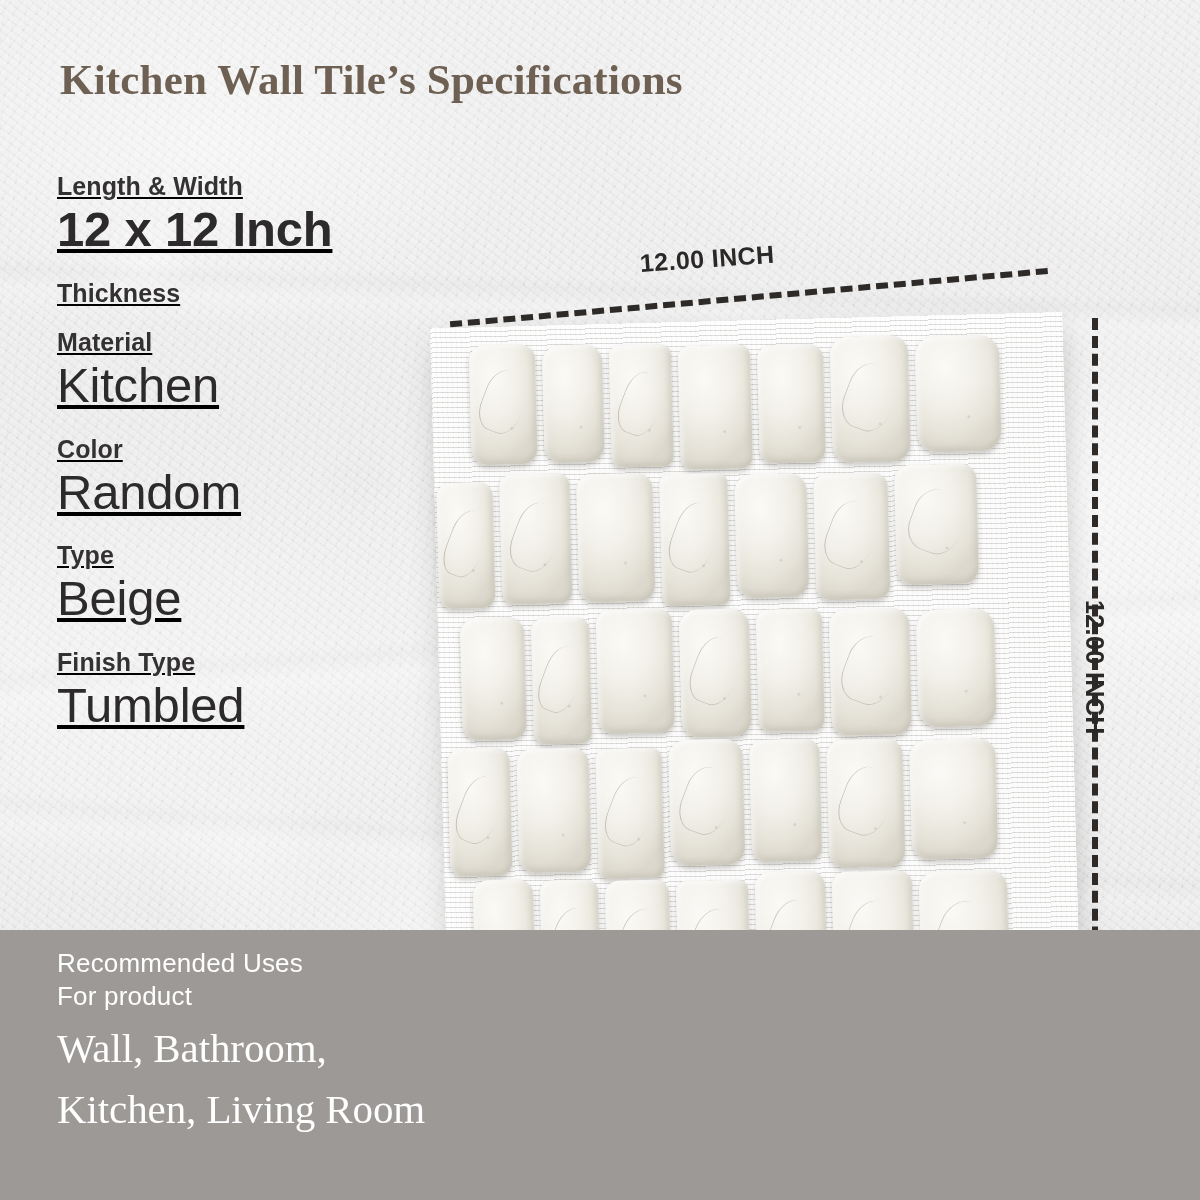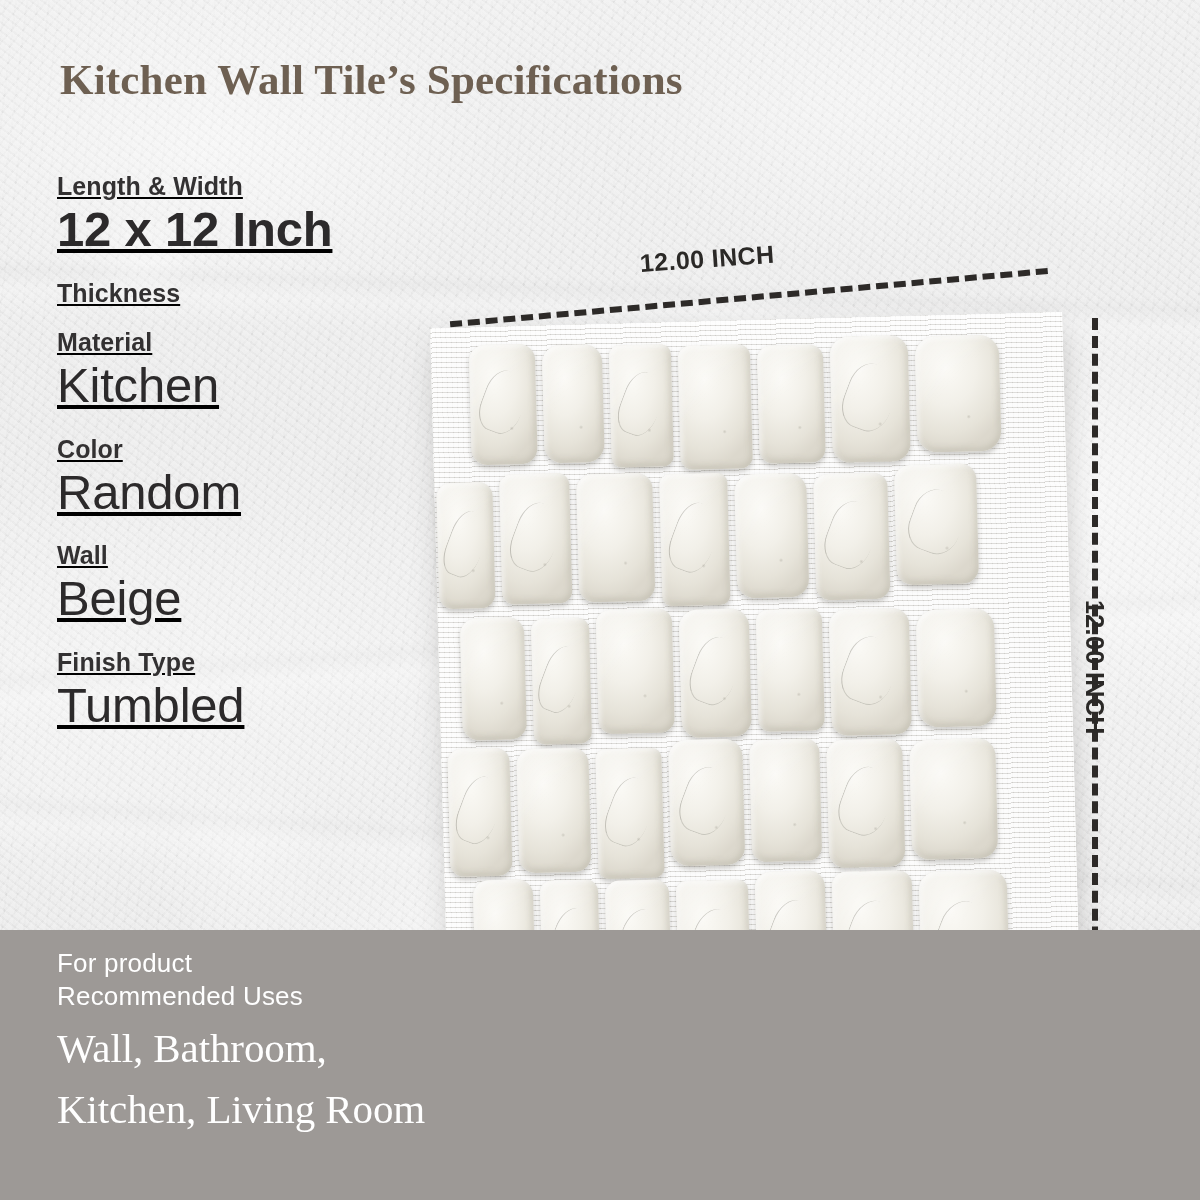--- a/index.html
+++ b/index.html
@@ -292,21 +292,21 @@
       <div class="spec-label">Material</div>
       <div class="spec-value light">Kitchen</div>
     </div>
 
     <div class="spec-group">
       <div class="spec-label">Color</div>
       <div class="spec-value light">Random</div>
     </div>
 
     <div class="spec-group">
-      <div class="spec-label">Wall</div>
+      <div class="spec-label">Type</div>
       <div class="spec-value light">Beige</div>
     </div>
 
     <div class="spec-group">
       <div class="spec-label">Finish Type</div>
       <div class="spec-value light">Tumbled</div>
     </div>
 
   </div>
 
@@ -362,19 +362,19 @@
       </div>
   </div>
 
   <div id="dim-top-line" class="dash-line"></div>
   <div id="dim-right-line" class="dash-line"></div>
   <div id="dim-top-label">12.00 INCH</div>
   <div id="dim-right-label">12.00 INCH</div>
 
   <div id="uses-band"></div>
   <div id="uses-text">
+    <div class="uses-label">Recommended Uses</div>
     <div class="uses-label">For product</div>
-    <div class="uses-label">Recommended Uses</div>
     <div class="uses-value">Wall, Bathroom,</div>
     <div class="uses-value">Kitchen, Living Room</div>
   </div>
 
 </div>
 
 </body></html>

